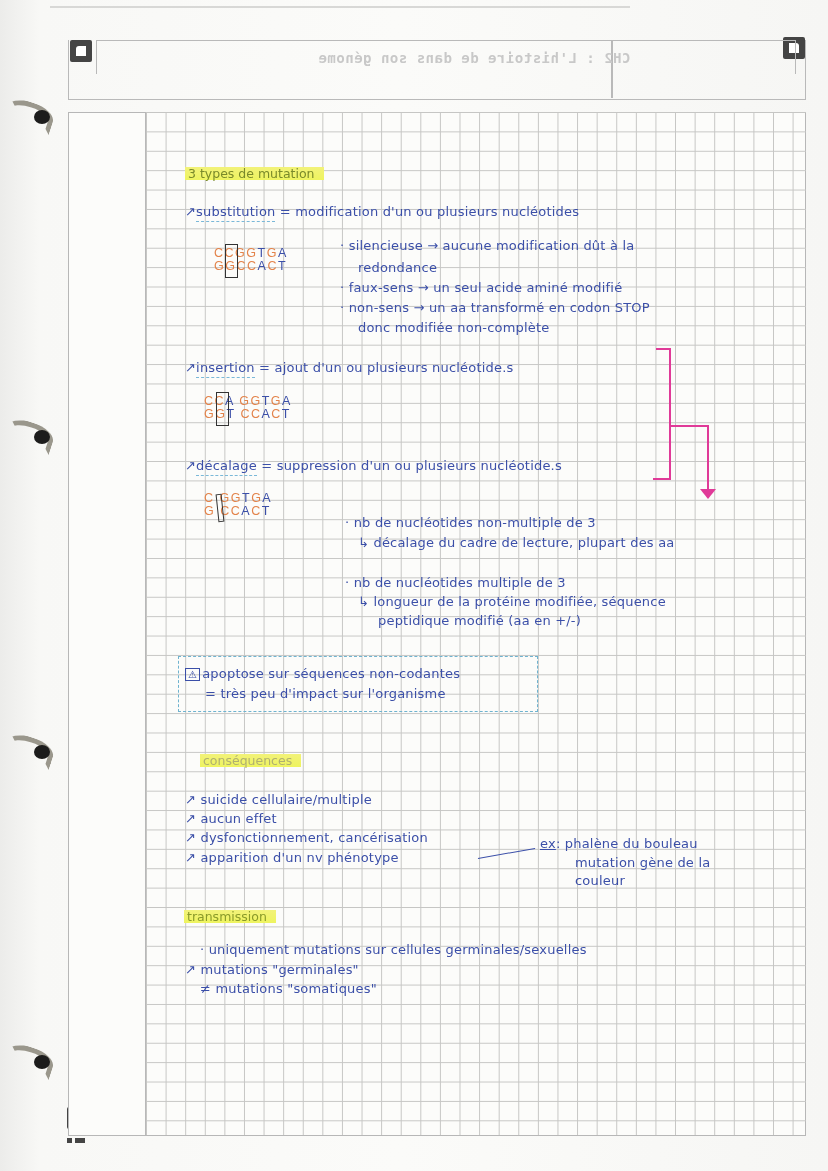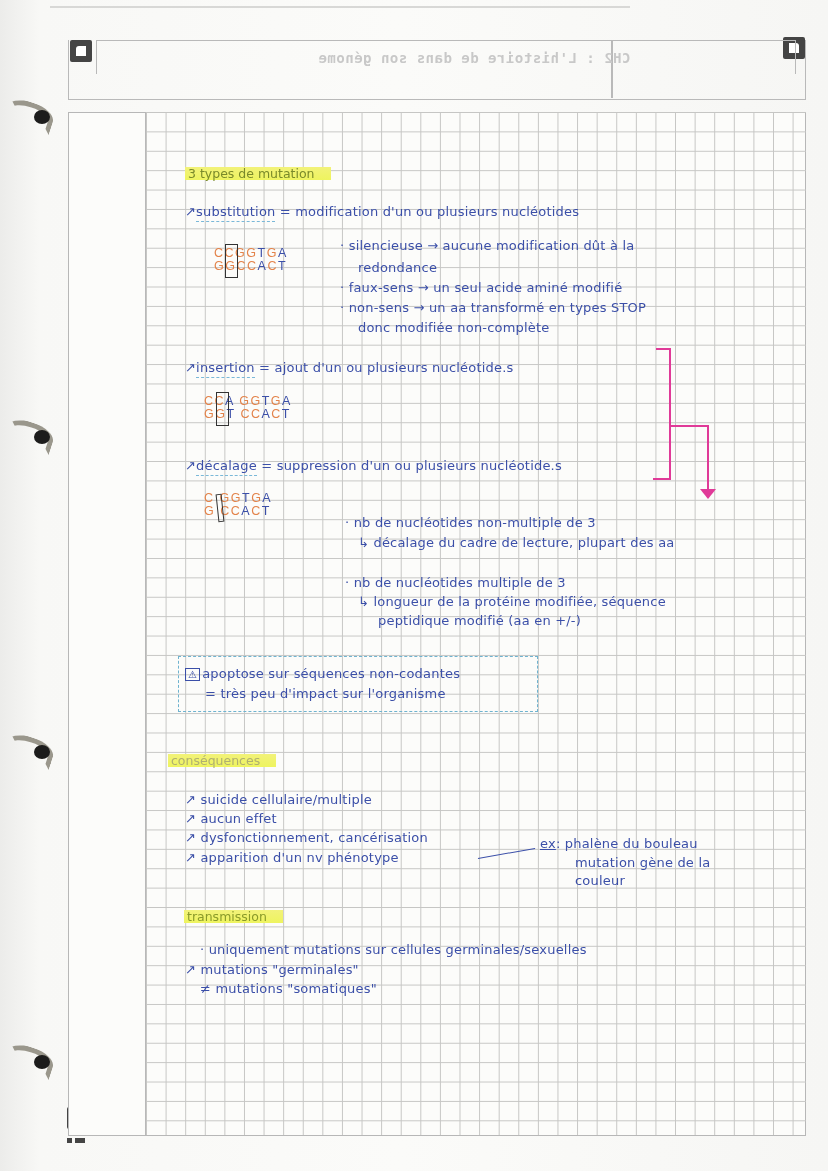--- a/index.html
+++ b/index.html
@@ -75,21 +75,21 @@
   }
 
   
   .hw {
     position: absolute; color: #3b4fa8; font-size: 13px; white-space: nowrap;
     font-family: "DejaVu Sans", sans-serif; letter-spacing: 0.2px;
   }
   .heading {
     position: absolute; font-size: 12.5px; color: #8a8a22; white-space: nowrap;
     background: linear-gradient(180deg, transparent 10%, #f2f27a 10%, #eef45e 90%, transparent 90%);
-    padding: 1px 16px 1px 3px;
+    padding: 1px 9px 1px 3px;
   }
   .heading.green { color: #7a8a2a; }
   .term-underline { border-bottom: 1.5px dashed #7ab8d8; padding-bottom: 2px; }
   .dna {
     position: absolute; font-family: Liberation Sans, sans-serif; font-size: 12.5px; line-height: 13px;
     letter-spacing: 1.5px; white-space: pre;
   }
   .dna .o { color: #e3834a; }
   .dna .b { color: #3b4fa8; }
   .box { position: absolute; border: 1.6px solid #333; }
@@ -155,21 +155,21 @@
     <span>= modification d'un ou plusieurs nucléotides</span>
   </div>
 
   <div class="dna" style="left:214px;top:247px"><span class="o">C</span><span class="o">C</span><span class="o">G</span><span class="o">G</span><span class="b">T</span><span class="o">G</span><span class="b">A</span>
 <span class="o">G</span><span class="o">G</span><span class="o">C</span><span class="o">C</span><span class="b">A</span><span class="o">C</span><span class="b">T</span></div>
   <div class="box" style="left:225px;top:244px;width:11px;height:32px"></div>
 
   <div class="hw" style="left:340px;top:238px">· silencieuse → aucune modification dût à la</div>
   <div class="hw" style="left:358px;top:260px">redondance</div>
   <div class="hw" style="left:340px;top:280px">· faux-sens → un seul acide aminé modifié</div>
-  <div class="hw" style="left:340px;top:300px">· non-sens → un aa transformé en types STOP</div>
+  <div class="hw" style="left:340px;top:300px">· non-sens → un aa transformé en codon STOP</div>
   <div class="hw" style="left:358px;top:320px">donc modifiée non-complète</div>
 
   <div class="hw" style="left:185px;top:360px">
     <span>↗</span><span class="term-underline">insertion</span>
     <span>= ajout d'un ou plusieurs nucléotide.s</span>
   </div>
   <div class="dna" style="left:204px;top:395px"><span class="o">C</span><span class="o">C</span><span class="b">A</span> <span class="o">G</span><span class="o">G</span><span class="b">T</span><span class="o">G</span><span class="b">A</span>
 <span class="o">G</span><span class="o">G</span><span class="b">T</span> <span class="o">C</span><span class="o">C</span><span class="b">A</span><span class="o">C</span><span class="b">T</span></div>
   <div class="box" style="left:216px;top:392px;width:11px;height:32px"></div>
 
@@ -193,21 +193,21 @@
   <div class="hw" style="left:345px;top:575px">· nb de nucléotides multiple de 3</div>
   <div class="hw" style="left:358px;top:594px">↳ longueur de la protéine modifiée, séquence</div>
   <div class="hw" style="left:378px;top:613px">peptidique modifié (aa en +/-)</div>
 
   <div class="warn-box"></div>
   <div class="hw" style="left:185px;top:666px">
     <span style="display:inline-block;border:1.4px solid #3b4fa8;padding:0 2px;font-size:10px;line-height:11px;margin-right:2px;">⚠</span><span>apoptose sur séquences non-codantes</span>
   </div>
   <div class="hw" style="left:205px;top:686px">= très peu d'impact sur l'organisme</div>
 
-  <div class="heading" style="left:168px;top:752px;color:#b0b070;min-width:86px">conséquences</div>
+  <div class="heading" style="left:200px;top:752px;color:#b0b070;min-width:86px">conséquences</div>
   <div class="hw" style="left:185px;top:792px">↗ suicide cellulaire/multiple</div>
   <div class="hw" style="left:185px;top:811px">↗ aucun effet</div>
   <div class="hw" style="left:185px;top:830px">↗ dysfonctionnement, cancérisation</div>
   <div class="hw" style="left:185px;top:850px">↗ apparition d'un nv phénotype</div>
   <div class="connector" style="left:478px;top:858px;width:58px;transform:rotate(-10deg)"></div>
   <div class="hw" style="left:540px;top:836px"><span style="text-decoration:underline">ex</span><span>: phalène du bouleau</span></div>
   <div class="hw" style="left:575px;top:855px">mutation gène de la</div>
   <div class="hw" style="left:575px;top:873px">couleur</div>
 
   <div class="heading" style="left:184px;top:908px;color:#8a9a2a">transmission</div>

